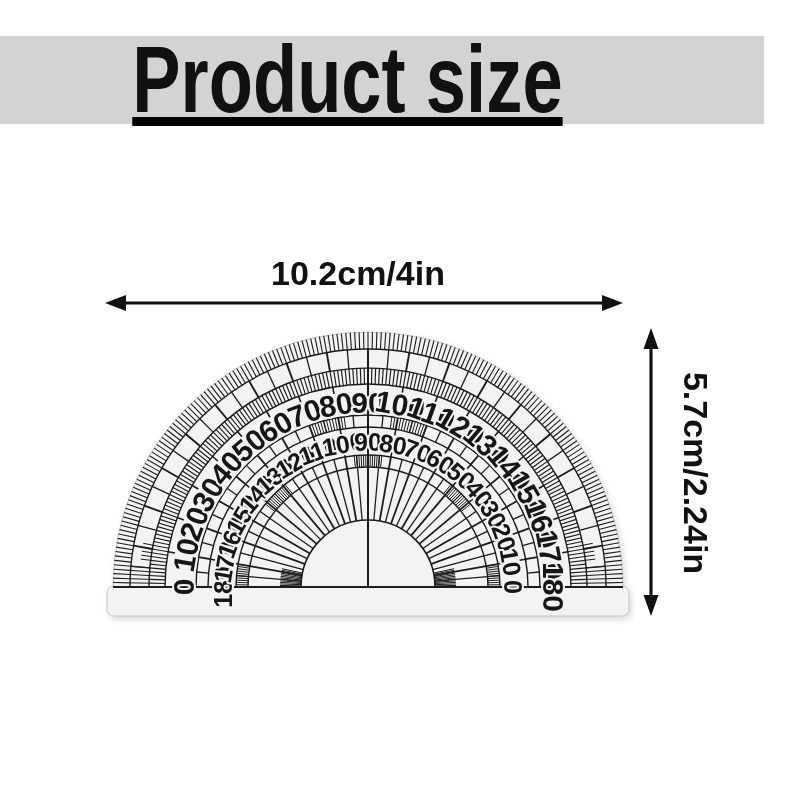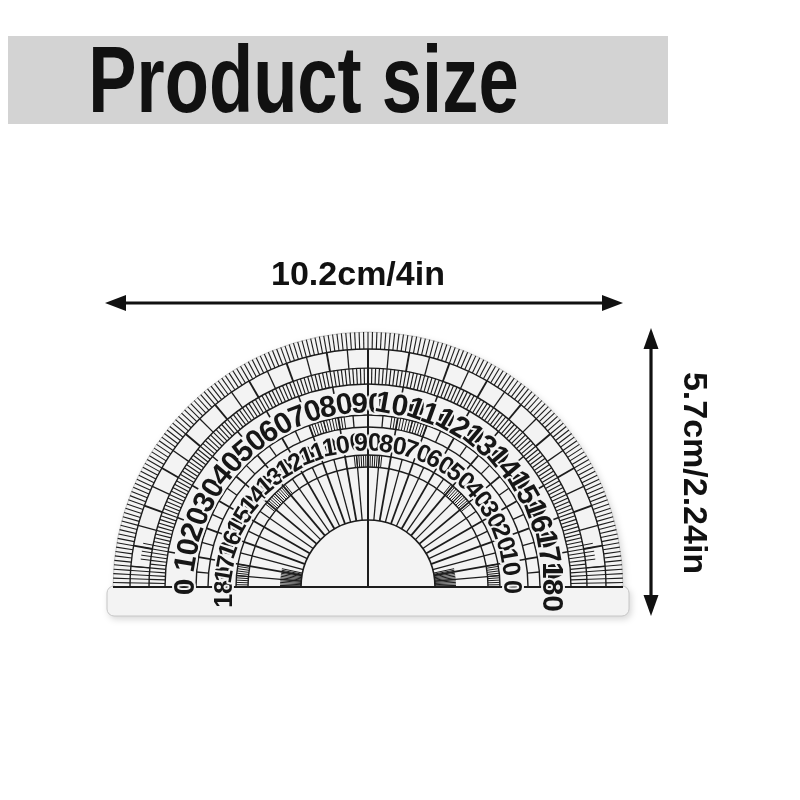--- a/index.html
+++ b/index.html
@@ -1,22 +1,22 @@
 <!DOCTYPE html>
 <html><head>
 <meta charset="utf-8">
 <style>
   html,body{margin:0;padding:0;}
   body{
     width:800px;height:800px;background:#ffffff;position:relative;overflow:hidden;
     font-family:"Liberation Sans", sans-serif;
   }
   .banner{
-    position:absolute;left:8px;top:36px;width:660px;height:88px;
-    display:flex;align-items:center;justify-content:center;
+    position:absolute;left:0;top:36px;width:764px;height:88px;
+    display:flex;align-items:center;justify-content:center;text-decoration:underline;
   }
   .banner h1{
     margin:0;line-height:1;white-space:nowrap;
     font-size:94px;font-weight:700;letter-spacing:0;
     transform:translateX(-35px) scaleX(0.77);
     transform-origin:center;
   }
   svg.scene{position:absolute;left:0;top:0;}
   .dim-label{
     font-family:"Liberation Sans", sans-serif;

